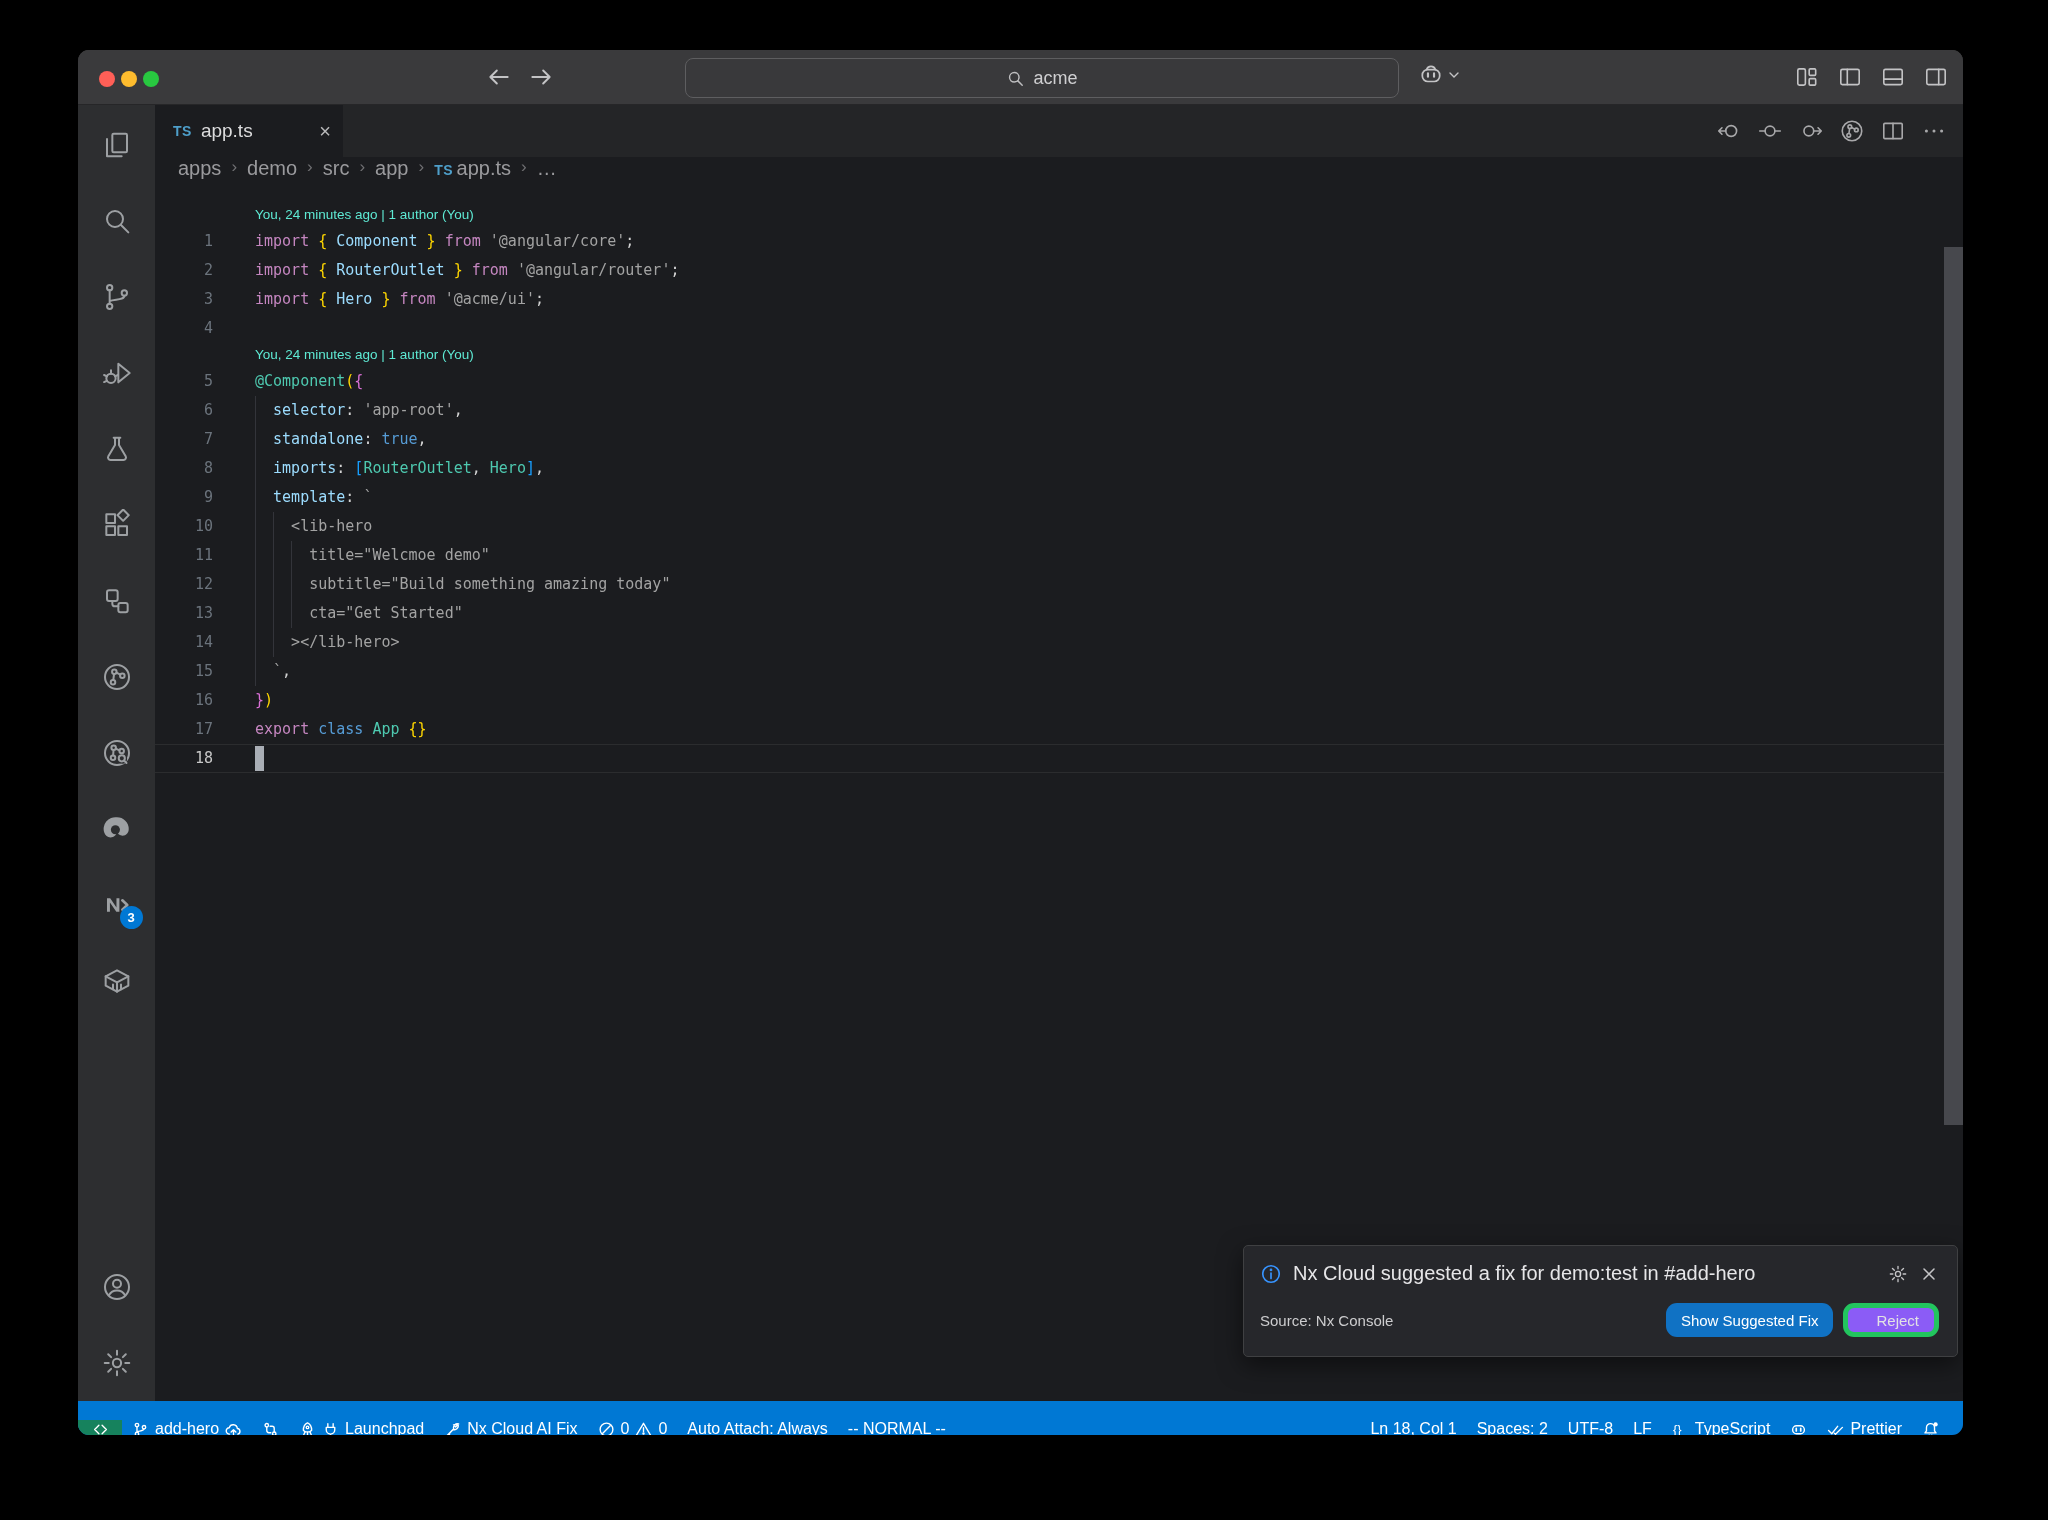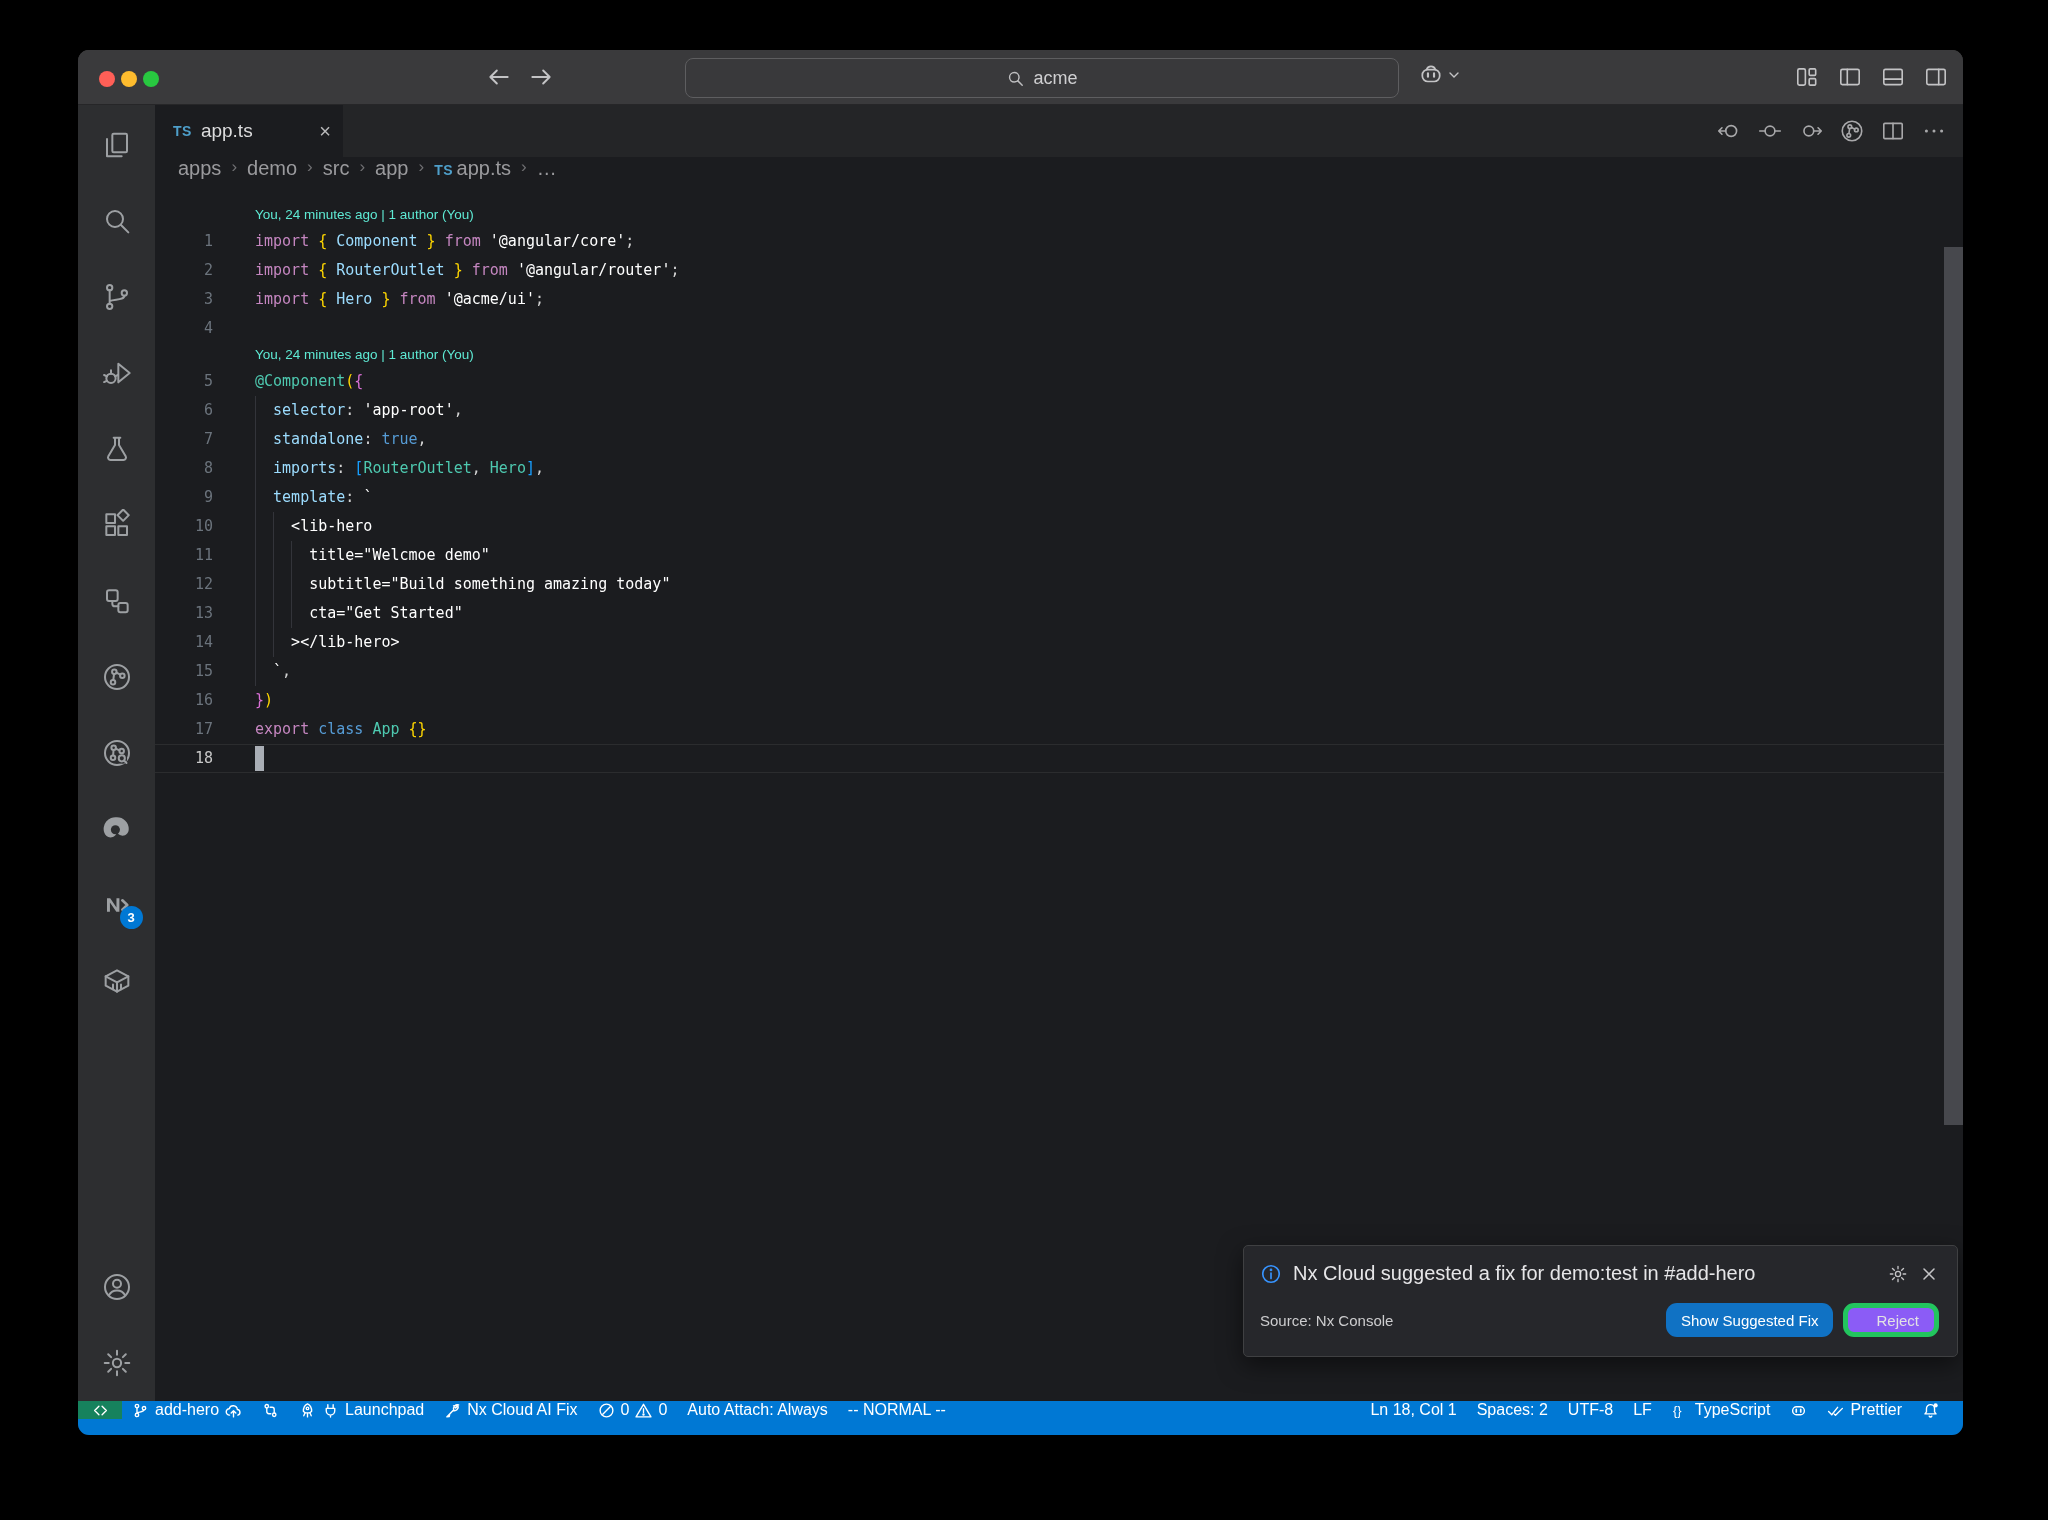--- a/index.html
+++ b/index.html
@@ -61,42 +61,42 @@
   .blame-row { height:24px; line-height:24px; margin-left:100px;
                font-family:"Liberation Sans", sans-serif; font-size:13.5px; color:#5eead4; }
   .code-row { display:flex; height:29px; line-height:29px; position:relative; }
   .code-row.current { box-shadow: inset 0 1px 0 rgba(255,255,255,.07), inset 0 -1px 0 rgba(255,255,255,.07); }
   .gutter { width:58px; flex:none; text-align:right; color:#6b737c; }
   .code-row.current .gutter { color:#c8c8c8; }
   .content { margin-left:42px; position:relative; white-space:pre; }
   .guide { position:absolute; top:0; bottom:0; width:1px; background:#33343a; }
   .cursor-block { position:absolute; top:2px; width:9px; height:25px; background:#a9aeb5; }
   .tok-kw  { color:#C586C0; } .tok-kw2 { color:#569CD6; } .tok-id  { color:#9CDCFE; }
-  .tok-type{ color:#4EC9B0; } .tok-str { color:#ffffff; } .tok-pl  { color:#d4d4d4; }
+  .tok-type{ color:#4EC9B0; } .tok-str { color:#a3a3a3; } .tok-pl  { color:#d4d4d4; }
   .tok-b1  { color:#FFD700; } .tok-b2  { color:#DA70D6; } .tok-b3  { color:#179FFF; }
   .scrollbar { position:absolute; right:0; top:50px; width:19px; height:878px; background:#47484d; }
 
   
   .toast { position:absolute; left:1165px; top:1195px; width:715px; height:112px;
            background:#26272b; border:1px solid #3f4042; border-radius:5px;
            box-shadow:0 8px 24px rgba(0,0,0,.5); padding:16px 18px 14px 16px; z-index:5; }
   .toast-head { display:flex; align-items:center; gap:11px; }
   .toast-title { font-size:20px; color:#e6e6e8; flex:1; white-space:nowrap; }
   .toast-icon { width:22px; height:22px; flex:none; }
   .toast-icon svg { width:100%; height:100%; }
   .toast-act { width:20px; height:20px; color:#c5c5c7; flex:none; }
   .toast-act svg { width:100%; height:100%; }
   .toast-foot { display:flex; align-items:center; margin-top:18px; }
   .toast-source { font-size:15px; color:#cdcdcf; flex:1; }
   .btn { height:34px; border-radius:11px; font-size:15px; display:flex; align-items:center; padding:0 15px; }
   .btn-primary { background:#1072c4; color:#fff; margin-right:10px; }
   .btn-secondary { background:#8b5cf6; color:#e2e2e4; border:5px solid #22c55e;padding-left:28px; }
 
   
-  .statusbar { height:37px; background:#0078d4; display:flex; align-items:flex-start; color:#fff; font-size:16px; }
+  .statusbar { height:37px; background:#0078d4; display:flex; align-items:flex-end; color:#fff; font-size:16px; }
   .sb-left { display:flex; align-items:stretch; }
   .sb-right { margin-left:auto; display:flex; align-items:stretch; padding-right:14px; }
   .sb-item { display:flex; align-items:center; gap:6px; padding:0 10px; white-space:nowrap; }
   .sb-item.remote { background:#16825d; width:44px; justify-content:center; padding:0; }
   .sb-ic { width:17px; height:17px; color:#fff; }
   .sb-ic svg { width:100%; height:100%; }
 </style>
 </head>
 <body>
 

